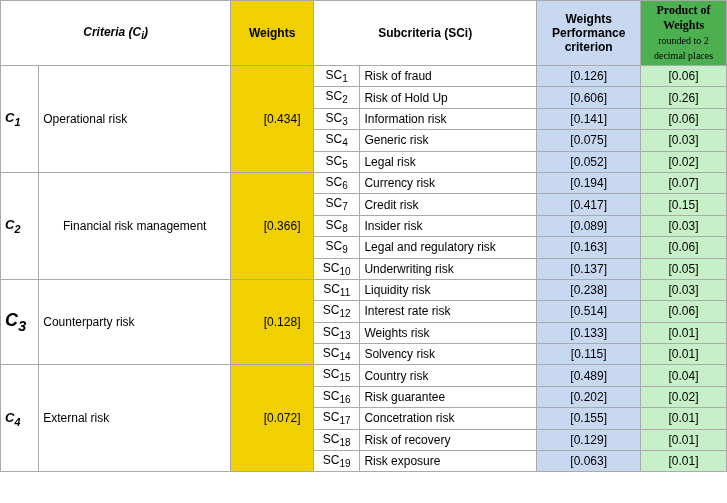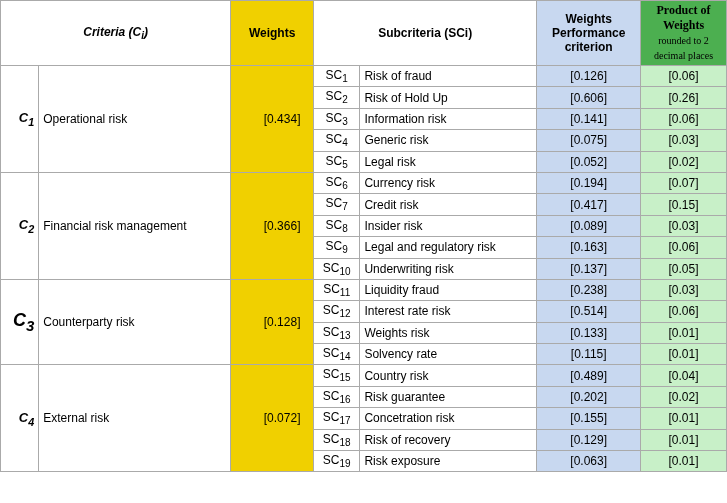--- a/index.html
+++ b/index.html
@@ -39,21 +39,21 @@
       color: #000;
     }
     .header-pow {
       background: #4caf50;
       font-weight: bold;
       color: #000000;
       font-family: Liberation Serif, serif;
     }
     .cell-criteria {
       background: #fff;
-      text-align: right;
+      text-align: left;
     }
     .cell-weight {
       background: #f0d000;
       padding-left: 24px;
     }
     .cell-sc-num {
       background: #fff;
       white-space: nowrap;
     }
     .cell-sc-name {
@@ -111,21 +111,21 @@
         <td class="cell-pow">[0.03]</td>
       </tr>
       <tr>
         <td class="cell-sc-num">SC<sub>5</sub></td>
         <td class="cell-sc-name">Legal risk</td>
         <td class="cell-wp">[0.052]</td>
         <td class="cell-pow">[0.02]</td>
       </tr>
       <tr>
         <td rowspan="5" class="cell-criteria" style="font-weight: bold; font-style: italic; font-size: 13px;">C<sub>2</sub></td>
-        <td rowspan="5" class="cell-criteria" style="text-align: left;">Financial risk management</td>
+        <td rowspan="5" class="cell-criteria" style="text-align: center;">Financial risk management</td>
         <td rowspan="5" class="cell-weight">[0.366]</td>
         <td class="cell-sc-num">SC<sub>6</sub></td>
         <td class="cell-sc-name">Currency risk</td>
         <td class="cell-wp">[0.194]</td>
         <td class="cell-pow">[0.07]</td>
       </tr>
       <tr>
         <td class="cell-sc-num">SC<sub>7</sub></td>
         <td class="cell-sc-name">Credit risk</td>
         <td class="cell-wp">[0.417]</td>
@@ -147,39 +147,39 @@
         <td class="cell-sc-num">SC<sub>10</sub></td>
         <td class="cell-sc-name">Underwriting risk</td>
         <td class="cell-wp">[0.137]</td>
         <td class="cell-pow">[0.05]</td>
       </tr>
       <tr>
         <td rowspan="4" class="cell-criteria" style="font-weight: bold; font-style: italic; font-size: 18px;">C<sub>3</sub></td>
         <td rowspan="4" class="cell-criteria" style="text-align: left;">Counterparty risk</td>
         <td rowspan="4" class="cell-weight">[0.128]</td>
         <td class="cell-sc-num">SC<sub>11</sub></td>
-        <td class="cell-sc-name">Liquidity fraud</td>
+        <td class="cell-sc-name">Liquidity risk</td>
         <td class="cell-wp">[0.238]</td>
         <td class="cell-pow">[0.03]</td>
       </tr>
       <tr>
         <td class="cell-sc-num">SC<sub>12</sub></td>
         <td class="cell-sc-name">Interest rate risk</td>
         <td class="cell-wp">[0.514]</td>
         <td class="cell-pow">[0.06]</td>
       </tr>
       <tr>
         <td class="cell-sc-num">SC<sub>13</sub></td>
         <td class="cell-sc-name">Weights risk</td>
         <td class="cell-wp">[0.133]</td>
         <td class="cell-pow">[0.01]</td>
       </tr>
       <tr>
         <td class="cell-sc-num">SC<sub>14</sub></td>
-        <td class="cell-sc-name">Solvency rate</td>
+        <td class="cell-sc-name">Solvency risk</td>
         <td class="cell-wp">[0.115]</td>
         <td class="cell-pow">[0.01]</td>
       </tr>
       <tr>
         <td rowspan="5" class="cell-criteria" style="font-weight: bold; font-style: italic; font-size: 13px;">C<sub>4</sub></td>
         <td rowspan="5" class="cell-criteria" style="text-align: left;">External risk</td>
         <td rowspan="5" class="cell-weight">[0.072]</td>
         <td class="cell-sc-num">SC<sub>15</sub></td>
         <td class="cell-sc-name">Country risk</td>
         <td class="cell-wp">[0.489]</td>

